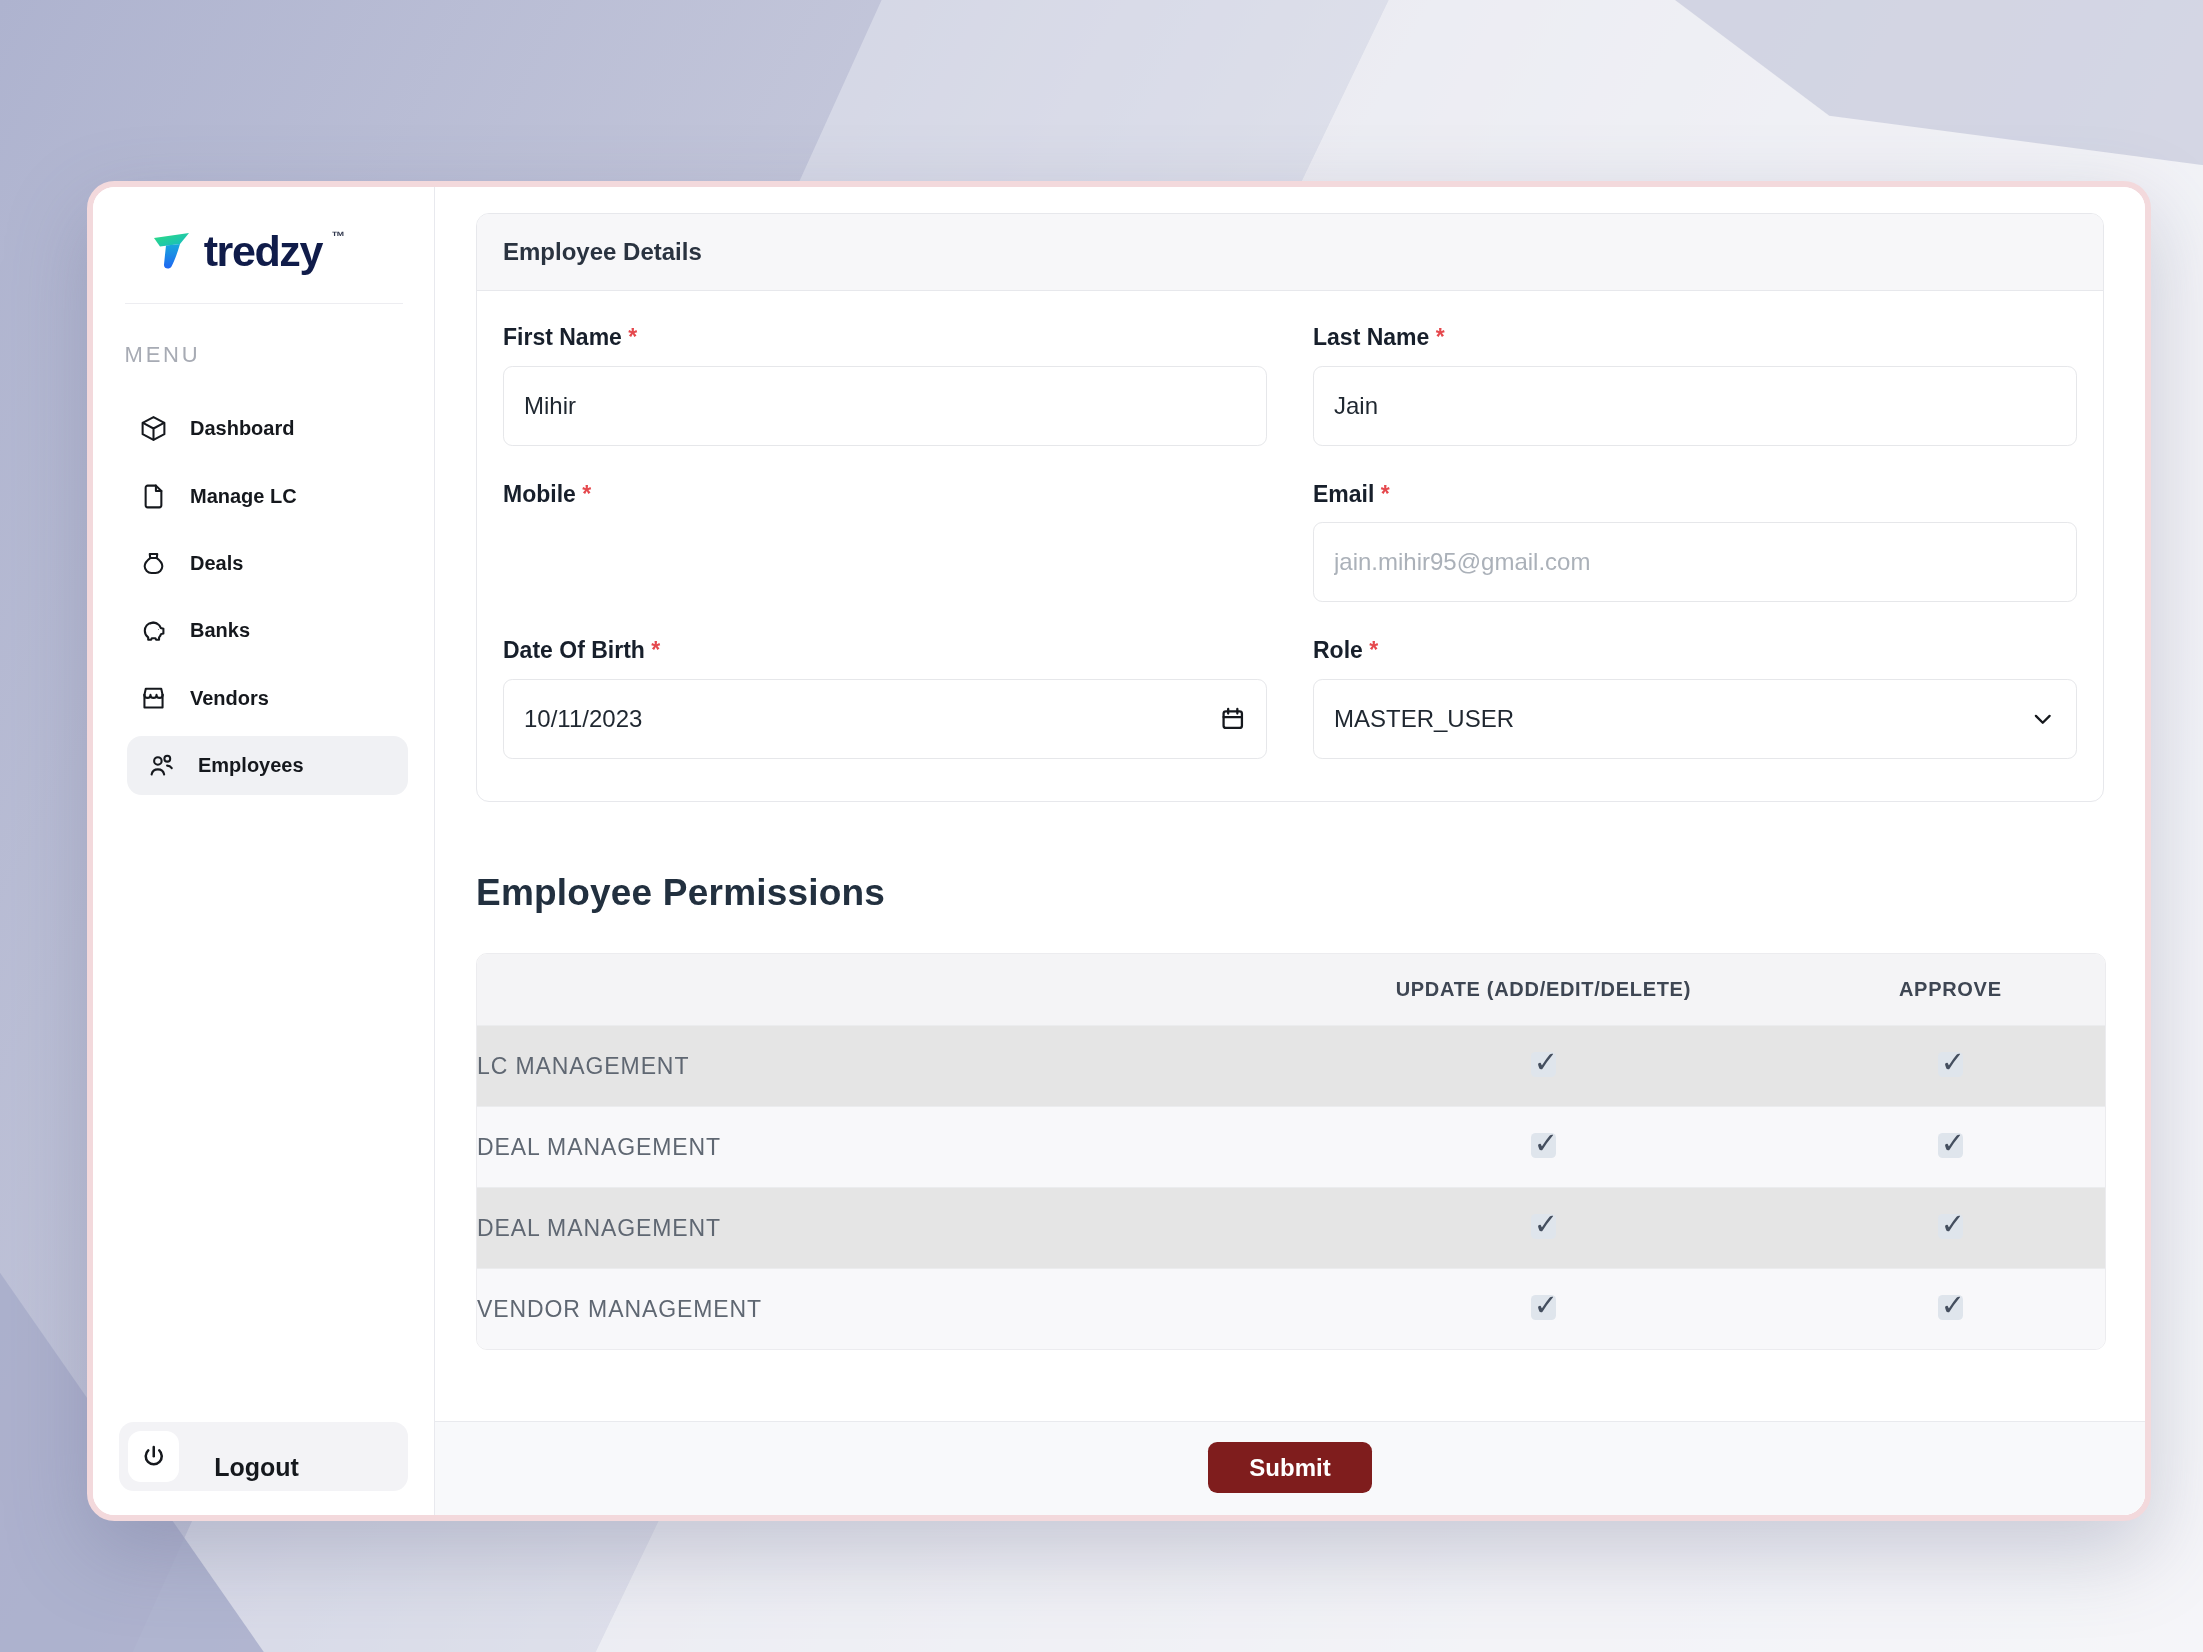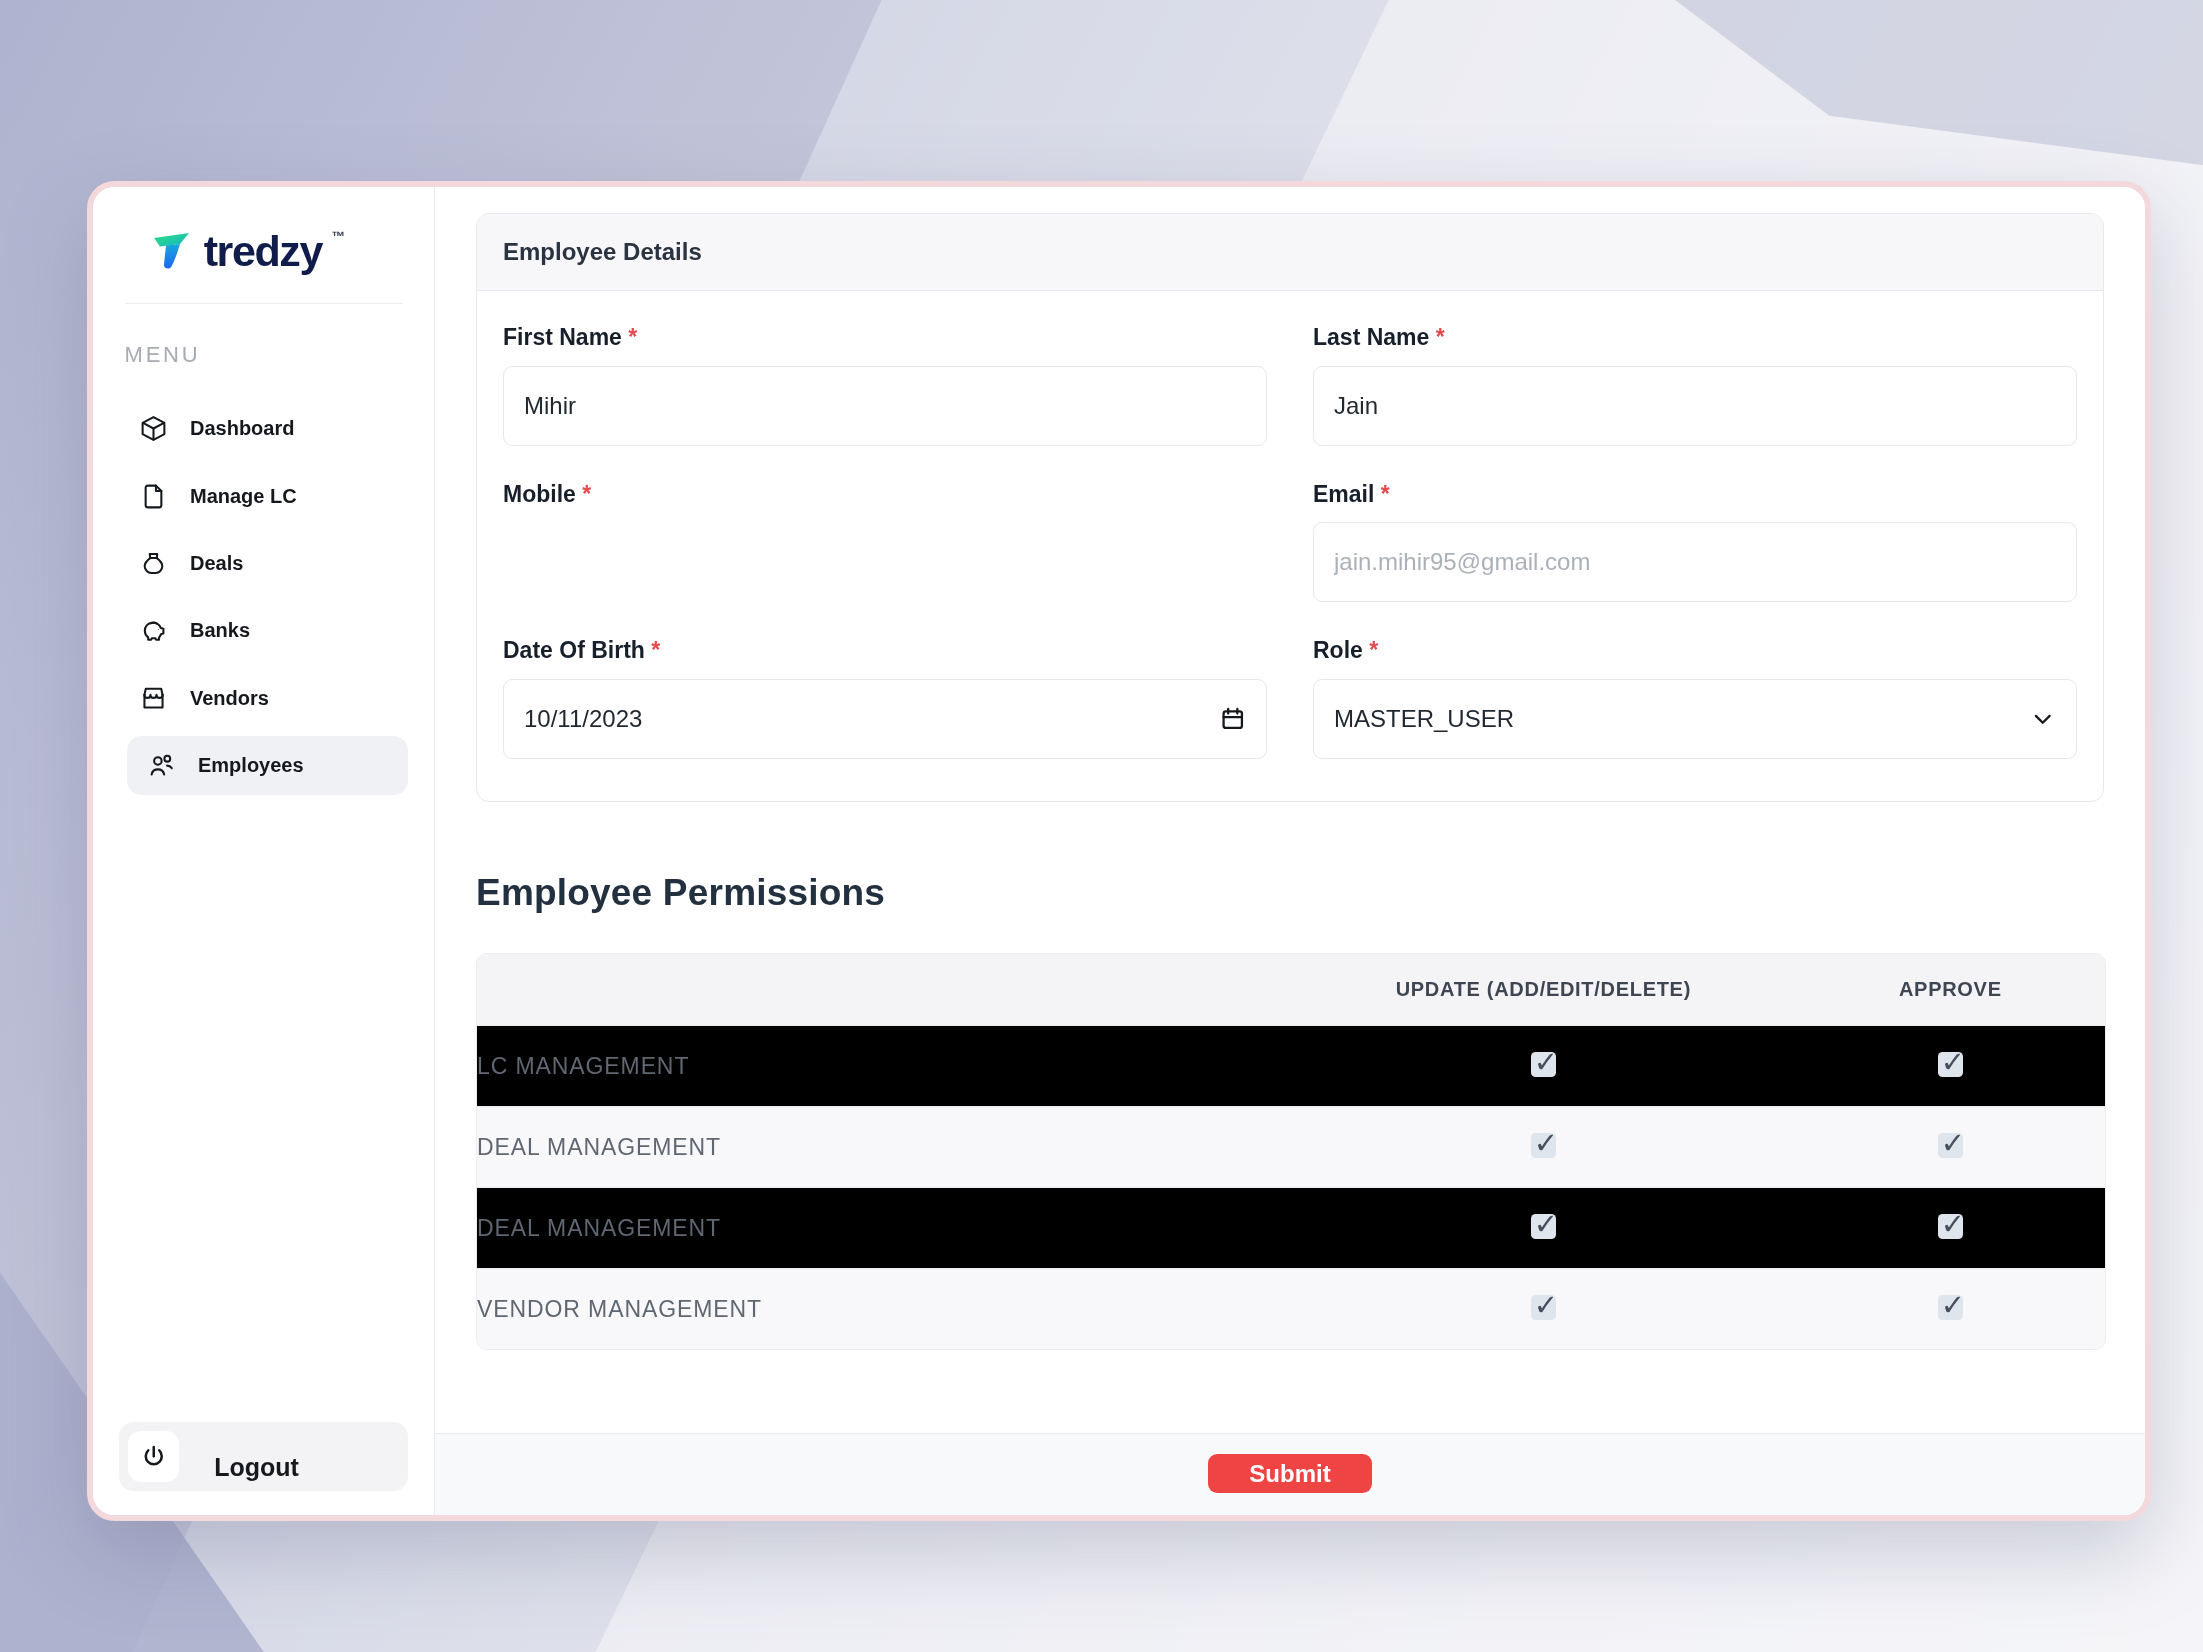--- a/index.html
+++ b/index.html
@@ -65,37 +65,37 @@
     border-right:0.9px solid #e6e7ea;}
   .control.picker{justify-content:space-between;padding:0 20px;cursor:pointer;}
   .picker-value{font-size:24px;color:#1f2730;}
   .picker-icon svg{width:27.5px;height:27.5px;stroke:#15181d;fill:none;stroke-width:2;
     stroke-linecap:round;stroke-linejoin:round;display:block;}
 
   .perm-title{font-size:37px;font-weight:700;color:#22303f;margin:70px 0 39px;
     letter-spacing:0.2px;}
   .perm-table{width:100%;border:0.9px solid #ececef;border-radius:11px;overflow:hidden;}
   .perm-head{display:flex;background:#f4f4f6;}
-  .perm-row{display:flex;border-top:0.9px solid #ebecee;background:#000000;align-items:center;}
+  .perm-row{display:flex;border-top:0.9px solid #ebecee;background:#e5e5e5;align-items:center;}
   .perm-row.alt{background:#f8f8fa;}
   .col-module{flex:0 0 50%;box-sizing:border-box;padding:0 24px;}
   .col-update{flex:0 0 31%;text-align:center;}
   .col-approve{flex:0 0 19%;text-align:center;}
   .perm-head>div{padding:24px 0;font-size:20px;font-weight:700;color:#3e4653;
     letter-spacing:0.7px;}
   .perm-row>div{padding:26px 0;}
   .perm-row .col-module{font-size:23px;color:#5f6772;letter-spacing:0.9px;}
   .cbx{display:inline-block;width:25px;height:25px;background:#dfe5ec;border-radius:4.6px;
     position:relative;cursor:pointer;}
   .cbx::after{content:"✓";position:absolute;left:2.8px;top:-7.3px;font-size:29px;
     font-weight:700;color:#454f5f;}
 
   .footer-bar{background:#f8f9fb;border-top:0.9px solid #e9eaee;padding:20px 0 22px;
     display:flex;justify-content:center;}
-  .submit-btn{background:#ef4444;color:#fff;border:none;border-radius:9.2px;height:39px;
+  .submit-btn{background:#7f1d1d;color:#fff;border:none;border-radius:9.2px;height:51px;
     padding:0 41px;font-size:24px;font-weight:700;cursor:pointer;
     font-family:"Liberation Sans","DejaVu Sans",sans-serif;}
 </style>
 </head>
 <body>
 
 <div class="bg-shape s1"></div>
 <div class="bg-shape s2"></div>
 <div class="bg-shape s3"></div>
 <div class="bg-shape s4"></div>

